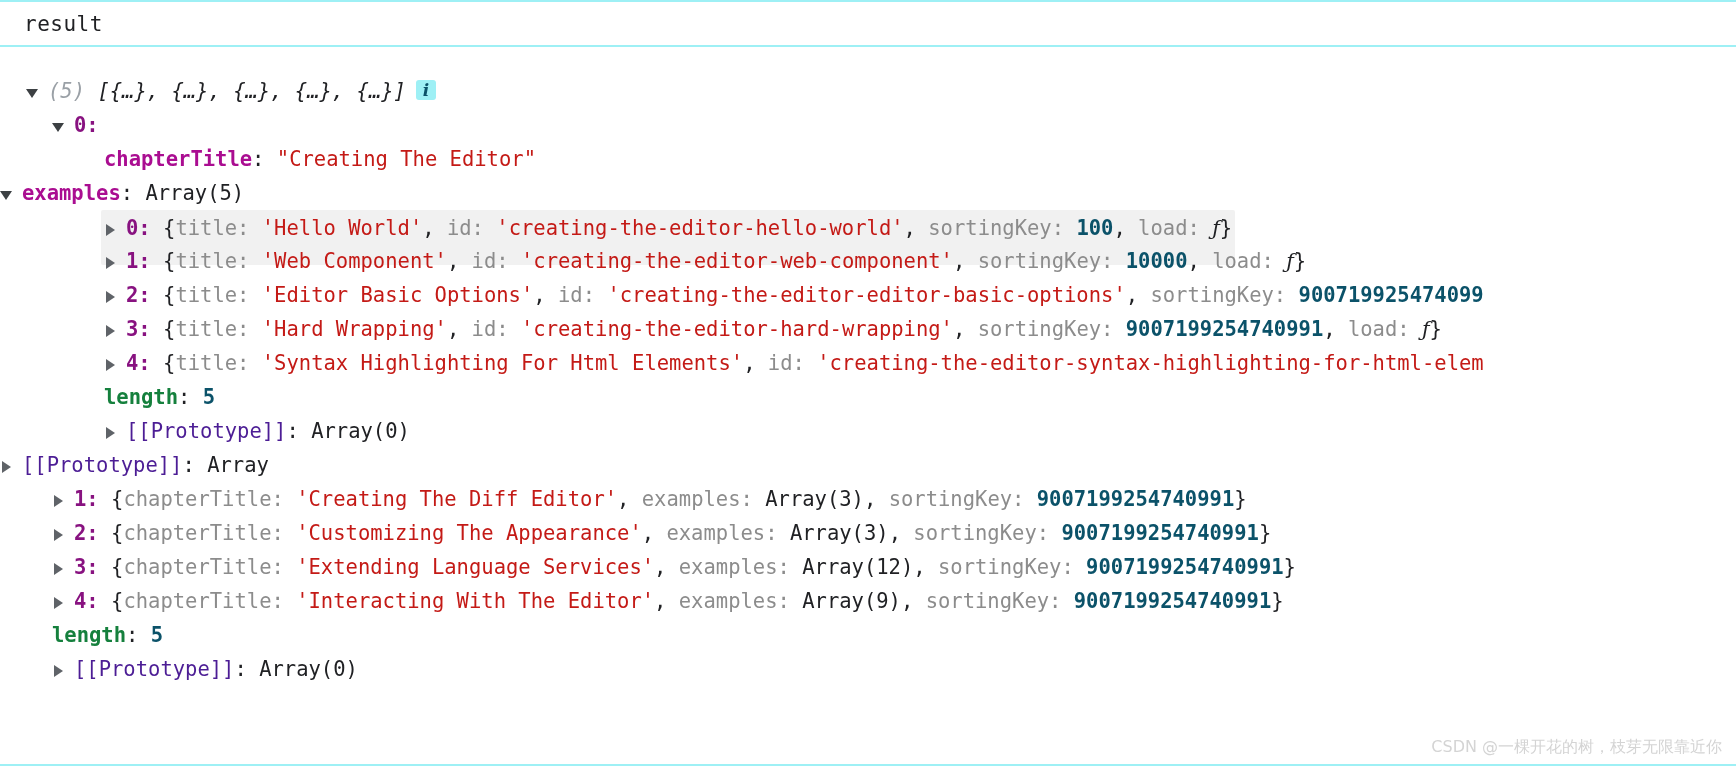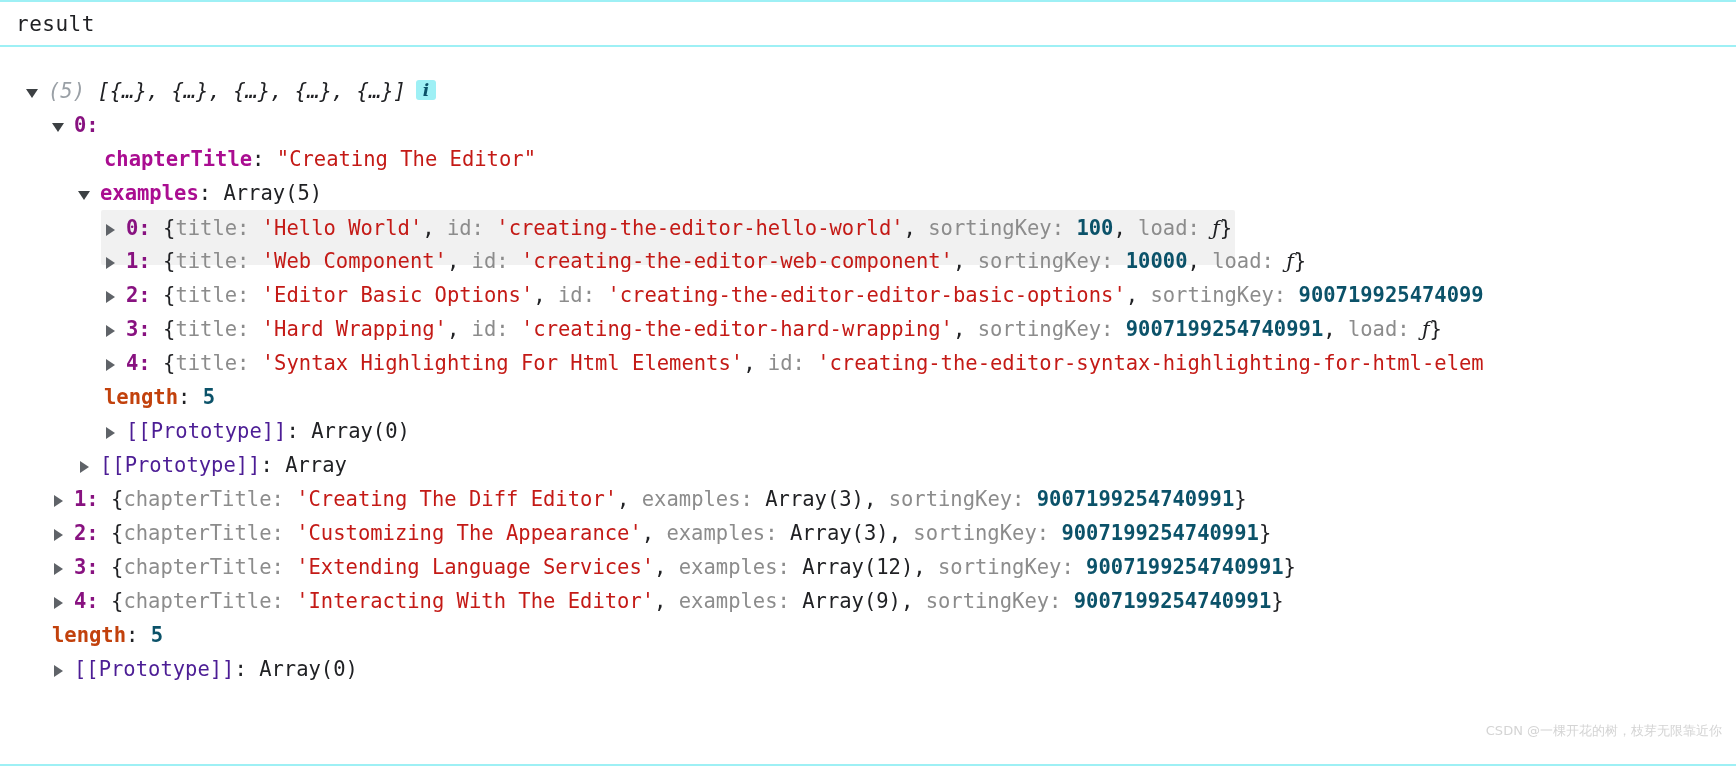--- a/index.html
+++ b/index.html
@@ -26,21 +26,21 @@
     overflow: hidden;
   }
 
   
   .header {
     height: 45px;
     box-sizing: border-box;
     border-bottom: 2px solid #9ef0f5;
     display: flex;
     align-items: center;
-    padding-left: 16px;
+    padding-left: 24px;
     background: #ffffff;
   }
   .header-title {
     font-family: "DejaVu Sans Mono", "Liberation Mono", monospace;
     font-size: 21px;
     color: #202124;
     letter-spacing: 0.5px;
   }
 
   
@@ -68,21 +68,21 @@
   .row.hl .inner {
     background: #f1f1f1;
     border-radius: 2px;
     padding: 1px 3px 20px 3px;
     margin-left: -3px;
   }
 
   
   .ind0 { padding-left: 26px; }
   .ind1 { padding-left: 52px; }
-  .ind2 { padding-left: 78px; }
+  .ind2 { }
   .ind3 { padding-left: 104px; }
 
   
   .tri {
     display: inline-block;
     width: 16px;
     height: 16px;
     position: relative;
     vertical-align: -2px;
     margin-right: 6px;
@@ -105,21 +105,21 @@
     border-right: 6px solid transparent;
     top: 5px;
     left: 0px;
   }
 
   
   .t-dim       { color: #9aa0a6; }            
   .t-preview   { color: #202124; font-style: italic; }
   .t-idx       { color: #881280; font-weight: bold; }  
   .t-prop      { color: #aa0d91; font-weight: bold; }  
-  .t-prop-soft { color: #c2410c; font-weight: bold; }  
+  .t-prop-soft { color: #15803d; font-weight: bold; }  
   .t-key-dim   { color: #8c8c8c; }            
   .t-str       { color: #c41a16; }            
   .t-num       { color: #0b5269; font-weight: bold; }  
   .t-punct     { color: #202124; }
   .t-proto     { color: #4c1d95; }
   .t-plain     { color: #202124; }
   .t-fn        { font-family: "DejaVu Serif", "Liberation Serif", serif; font-style: italic; color: #202124; }
 
   
   .preview-line .t-preview,
@@ -140,23 +140,23 @@
     text-align: center;
     border-radius: 3px;
     vertical-align: 2px;
     margin-left: 10px;
   }
 
   
   .watermark {
     position: absolute;
     right: 14px;
-    bottom: 24px;
+    bottom: 6px;
     font-family: "DejaVu Sans", "Liberation Sans", sans-serif;
-    font-size: 13px;
+    font-size: 16px;
     color: #d4d4d4;
     white-space: nowrap;
   }
 </style>
 </head>
 <body>
 
 <div class="screen">
 
   <div class="header">

